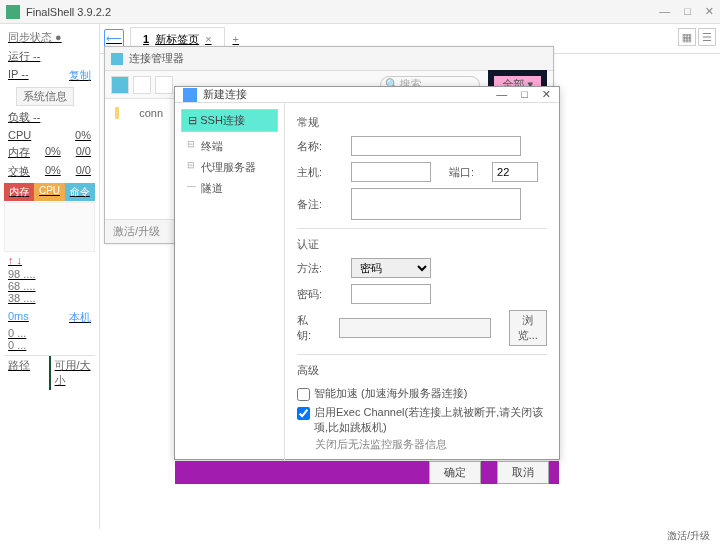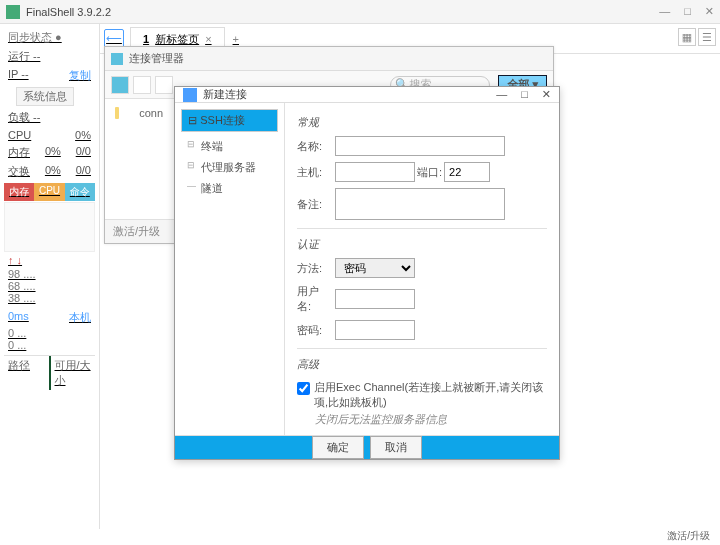--- a/index.html
+++ b/index.html
@@ -38,52 +38,52 @@
 .bottombar { height: 16px; position: absolute; bottom: 0; right: 0; padding: 0 10px; color: #666; font-size: 10px; }
 
 
 .conn-mgr { position: absolute; left: 104px; top: 46px; width: 450px; background: #fff; border: 1px solid #bbb; box-shadow: 0 0 3px rgba(0,0,0,0.1); }
 .cm-title { height: 24px; background: #f5f5f5; display: flex; align-items: center; padding: 0 6px; border-bottom: 1px solid #ddd; }
 .cm-title .t-icon { width: 12px; height: 12px; background: #5bc0de; margin-right: 6px; }
 .cm-title span { flex: 1; color: #555; }
 .cm-toolbar { height: 28px; background: #f9f9f9; border-bottom: 1px solid #e0e0e0; display: flex; align-items: center; padding: 0 6px; gap: 4px; }
 .cm-tool { width: 18px; height: 18px; border: 1px solid #ddd; background: #fff; }
 .cm-search { margin-left: auto; width: 100px; height: 18px; border: 1px solid #ccc; border-radius: 9px; padding: 0 6px 0 18px; position: relative; color: #aaa; display: flex; align-items: center; }
-.cm-all { background: #7dd3fc; border: 1px solid #0f172a; padding: 1px 8px; margin-left: 4px; color: #555; font-weight: bold; }
+.cm-all { background: #f9a8d4; border: 6px solid #0f172a; padding: 1px 8px; margin-left: 4px; color: #555; }
 .cm-body { min-height: 120px; padding: 4px; background: #fff; }
 .cm-item { padding: 4px 6px; display: flex; align-items: center; gap: 20px; color: #666; width: 60px; }
 .folder-icon { width: 14px; height: 12px; background: #f7d774; border-radius: 1px; }
 .cm-footer { height: 24px; background: #f5f5f5; border-top: 1px solid #e0e0e0; display: flex; align-items: center; padding: 0 8px; color: #888; }
 .cm-footer .time-col { margin-left: auto; border: 1px solid #ccc; padding: 1px 6px; background: #fff; color: #555; display: flex; align-items: center; gap: 4px; }
 
 
 .dialog { position: absolute; left: 174px; top: 86px; width: 386px; height: 374px; background: #fff; border: 1px solid #999; box-shadow: 0 2px 8px rgba(0,0,0,0.2); display: flex; flex-direction: column; }
 .dlg-title { height: 26px; background: #fff; border-bottom: 1px solid #ddd; display: flex; align-items: center; padding: 0 8px; }
 .dlg-title .d-icon { width: 14px; height: 14px; background: #4a9eff; margin-right: 6px; }
 .dlg-title .d-text { flex: 1; color: #444; }
 .dlg-title .d-btns { display: flex; gap: 14px; color: #555; }
 .dlg-body { flex: 1; display: flex; }
 .dlg-tree { width: 110px; border-right: 1px solid #e0e0e0; padding: 6px; }
-.tree-root { border: 1px solid #ccc; padding: 3px 6px; color: #444; margin-bottom: 4px; background: #0ea5e9; }
+.tree-root { border: 1px solid #ccc; padding: 3px 6px; color: #444; margin-bottom: 4px; background: #5eead4; }
 .tree-item { padding: 3px 4px 3px 20px; color: #555; position: relative; }
 .tree-item::before { content: "⊟"; position: absolute; left: 6px; color: #aaa; font-size: 9px; }
 .tree-item.leaf::before { content: "—"; }
 .dlg-form { flex: 1; padding: 8px 12px; overflow-y: auto; }
-.section-title { color: #555; margin: 4px 0 6px; font-style: italic; }
-.form-row { display: flex; align-items: center; margin-bottom: 6px; gap: 2px; }
+.section-title { color: #555; margin: 4px 0 6px; }
+.form-row { display: flex; align-items: center; margin-bottom: 6px; gap: 18px; }
 .form-row label { width: 36px; color: #555; text-align: left; }
 .form-row input[type=text], .form-row input[type=password], .form-row select { height: 20px; border: 1px solid #aaa; padding: 0 4px; }
 .w-long { width: 170px; }
 .w-med { width: 80px; }
 .w-short { width: 46px; }
 .divider { border-top: 1px solid #e0e0e0; margin: 8px 0; }
 .check-row { padding: 2px 0; color: #555; display: flex; align-items: flex-start; gap: 4px; }
 .check-row input { margin-top: 2px; }
-.note { color: #888; padding-left: 18px; font-style: italic; }
-.dlg-footer { height: 34px; border-top: 1px solid #ddd; display: flex; align-items: center; justify-content: center; padding: 0 10px; gap: 6px; background: #0ea5e9; }
+.note { color: #888; padding-left: 18px; }
+.dlg-footer { height: 34px; border-top: 1px solid #ddd; display: flex; align-items: center; justify-content: flex-end; padding: 0 10px; gap: 16px; background: #a21caf; }
 .dlg-footer button { padding: 3px 14px; border: 1px solid #aaa; background: #f5f5f5; color: #444; cursor: pointer; }
 .browse-btn { padding: 2px 8px; border: 1px solid #aaa; background: #f5f5f5; color: #555; }
 .disabled { color: #bbb; }
 .disabled input { background: #f5f5f5; border-color: #ddd; }
 </style>
 </head>
 <body>
 
 <div class="titlebar">
   <div class="app-icon"></div>
@@ -231,30 +231,35 @@
         <label>备注:</label>
         <input type="text" class="w-long" style="height: 32px;">
       </div>
       <div class="divider"></div>
       <div class="section-title">认证</div>
       <div class="form-row">
         <label>方法:</label>
         <select class="w-med"><option>密码</option></select>
       </div>
       <div class="form-row">
-        <label>用户名:</label>
-        <input type="text" class="w-med" style="">
-      </div>
-      <div class="form-row">
         <label>密码:</label>
         <input type="password" class="w-med" style="">
+      </div>
+      <div class="form-row disabled">
+        <label>私钥:</label>
+        <input type="text" class="w-long" disabled="" style="">
+        <button class="browse-btn" disabled="">浏览...</button>
       </div>
       <div class="divider"></div>
       <div class="section-title">高级</div>
       <div class="check-row">
+        <input type="checkbox" style="">
+        <span>智能加速 (加速海外服务器连接)</span>
+      </div>
+      <div class="check-row">
         <input type="checkbox" checked="" style="">
         <span>启用Exec Channel(若连接上就被断开,请关闭该项,比如跳板机)</span>
       </div>
       <div class="note">关闭后无法监控服务器信息</div>
     </div>
   </div>
   <div class="dlg-footer">
     <button>确定</button>
     <button>取消</button>
   </div>

